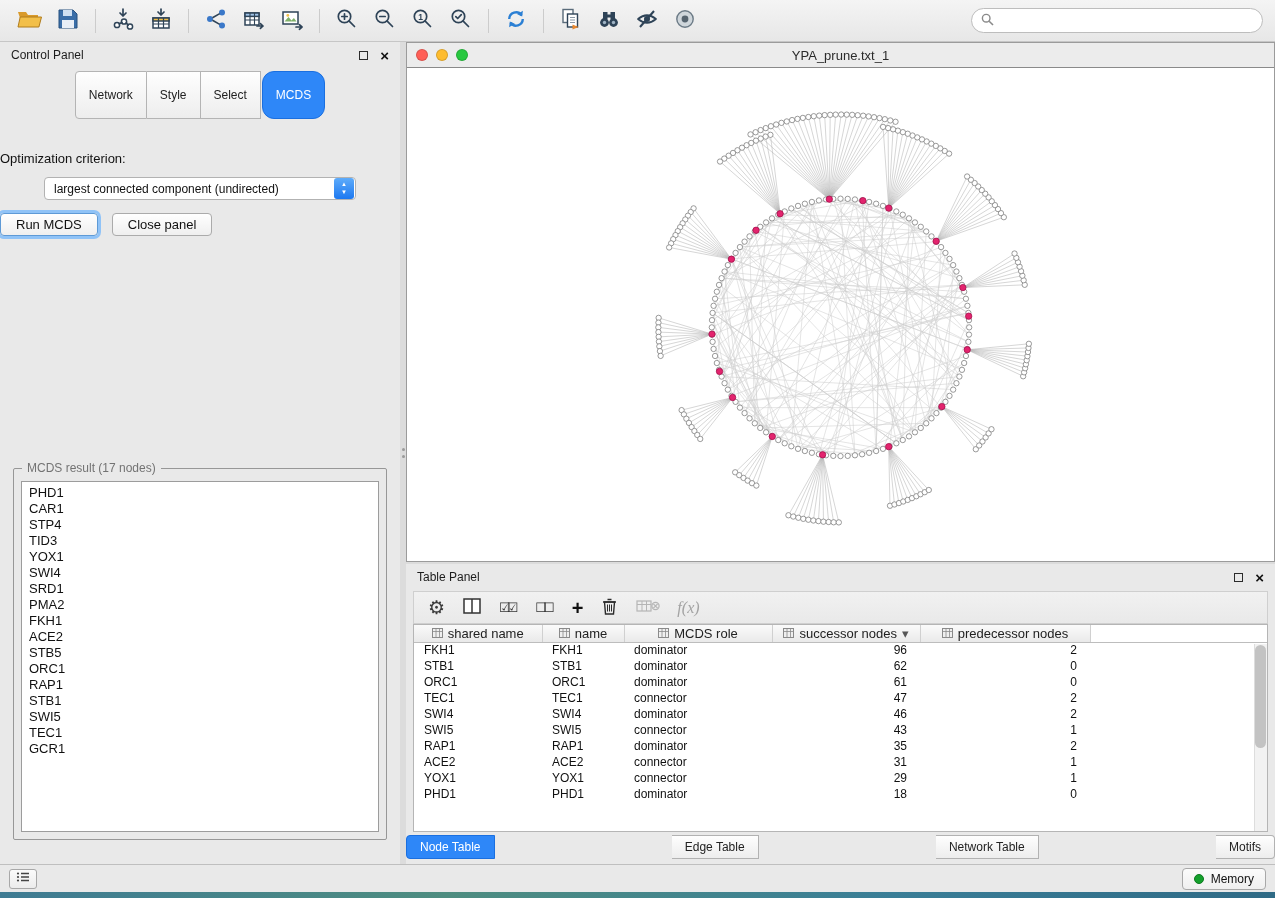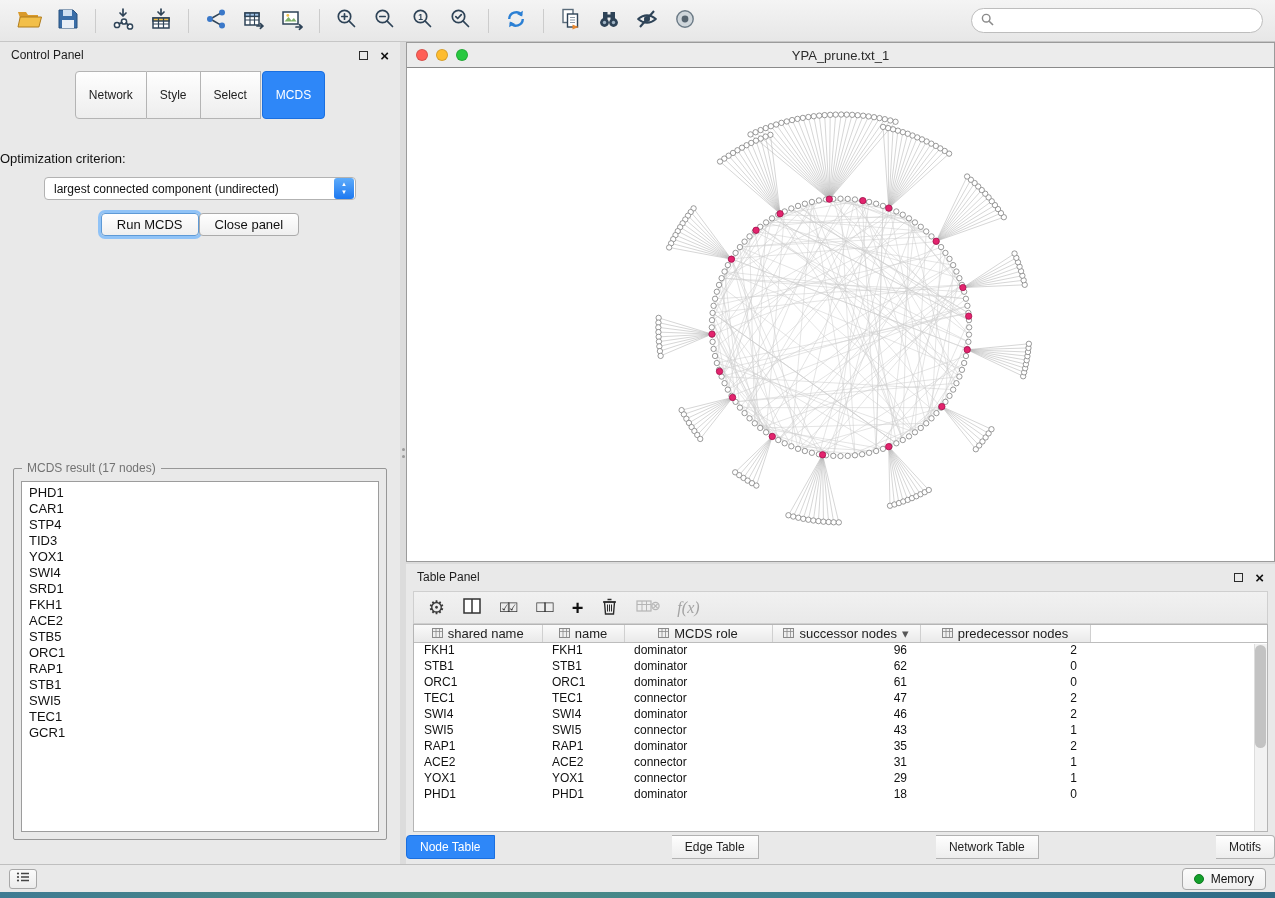--- a/index.html
+++ b/index.html
@@ -21,25 +21,25 @@
 
 
 .control-panel{width:400px;background:#e9e9e9;display:flex;flex-direction:column;flex:0 0 auto}
 .panel-header{height:26px;display:flex;align-items:center;padding:0 11px;font-size:12px;color:#1c1c1c;flex:0 0 auto}
 .win-icons{margin-left:auto;display:flex;gap:12px;align-items:center}
 .float-box{width:9px;height:9px;border:1.5px solid #2b2b2b;display:inline-block}
 .close-x{font-size:15px;font-weight:bold;color:#111;line-height:1;cursor:pointer}
 .cp-tabs{display:flex;justify-content:center;padding:3px 0 8px;flex:0 0 auto}
 .cp-tab{font-size:12px;padding:16px 13px;background:linear-gradient(#fefefe,#ededed);border:1px solid #b4b4b4;border-left:none;cursor:pointer;color:#222}
 .cp-tab:first-child{border-left:1px solid #b4b4b4;border-radius:4px 0 0 4px}
-.cp-tab.active{background:#2e87f8;color:#fff;border:1px solid #1a6fe0;border-radius:4px;margin-left:1px}
+.cp-tab.active{background:#2e87f8;color:#fff;border:1px solid #1a6fe0;border-radius:12px;margin-left:1px}
 .opt-label{font-size:13px;margin-top:24px;color:#111}
 .dropdown{margin:11px auto 0;width:312px;height:23px;background:#fff;border:1px solid #b2b2b2;border-radius:4px;display:flex;align-items:center;font-size:12px;padding-left:9px;cursor:pointer;color:#111}
 .dd-stepper{margin-left:auto;width:20px;height:21px;background:linear-gradient(#5eacfb,#1d78f0);border-radius:3px;color:#fff;display:flex;flex-direction:column;align-items:center;justify-content:center;font-size:6px;line-height:1.25;margin-right:1px}
-.btn-row{display:flex;justify-content:center;margin-top:13px}
+.btn-row{display:flex;gap:14px;margin-top:13px}
 .btn{font-size:13px;padding:3px 15px;background:linear-gradient(#ffffff,#efefef);border:1px solid #ababab;border-radius:4px;cursor:pointer;color:#111}
 .btn.focused{box-shadow:0 0 0 3px #90c3f7;border-color:#5e9ad6}
 .group-box{margin:auto 13px 24px;border:1px solid #979797;border-radius:2px;position:relative;height:372px;background:#e9e9e9;padding:12px 7px 7px;flex:0 0 auto}
 .group-title{position:absolute;top:-8px;left:8px;background:#e9e9e9;padding:0 5px;font-size:12px;color:#737373}
 .mcds-list{background:#fff;border:1px solid #9c9c9c;height:100%;overflow:hidden;font-size:13px;padding:3px 7px}
 .mcds-item{line-height:16px;color:#111}
 
 
 .v-divider{width:6px;background:#dcdcdc;display:flex;flex-direction:column;align-items:center;justify-content:center;gap:4px;flex:0 0 auto;cursor:col-resize}
 .v-divider i{width:3px;height:3px;border-radius:50%;background:#9a9a9a}
@@ -260,20 +260,21 @@
       <div class="group-box">
         <span class="group-title">MCDS result (17 nodes)</span>
         <div class="mcds-list">
             <div class="mcds-item">PHD1</div>
             <div class="mcds-item">CAR1</div>
             <div class="mcds-item">STP4</div>
             <div class="mcds-item">TID3</div>
             <div class="mcds-item">YOX1</div>
             <div class="mcds-item">SWI4</div>
             <div class="mcds-item">SRD1</div>
+            <div class="mcds-item">PMA2</div>
             <div class="mcds-item">FKH1</div>
             <div class="mcds-item">ACE2</div>
             <div class="mcds-item">STB5</div>
             <div class="mcds-item">ORC1</div>
             <div class="mcds-item">RAP1</div>
             <div class="mcds-item">STB1</div>
             <div class="mcds-item">SWI5</div>
             <div class="mcds-item">TEC1</div>
             <div class="mcds-item">GCR1</div>
           </div>

